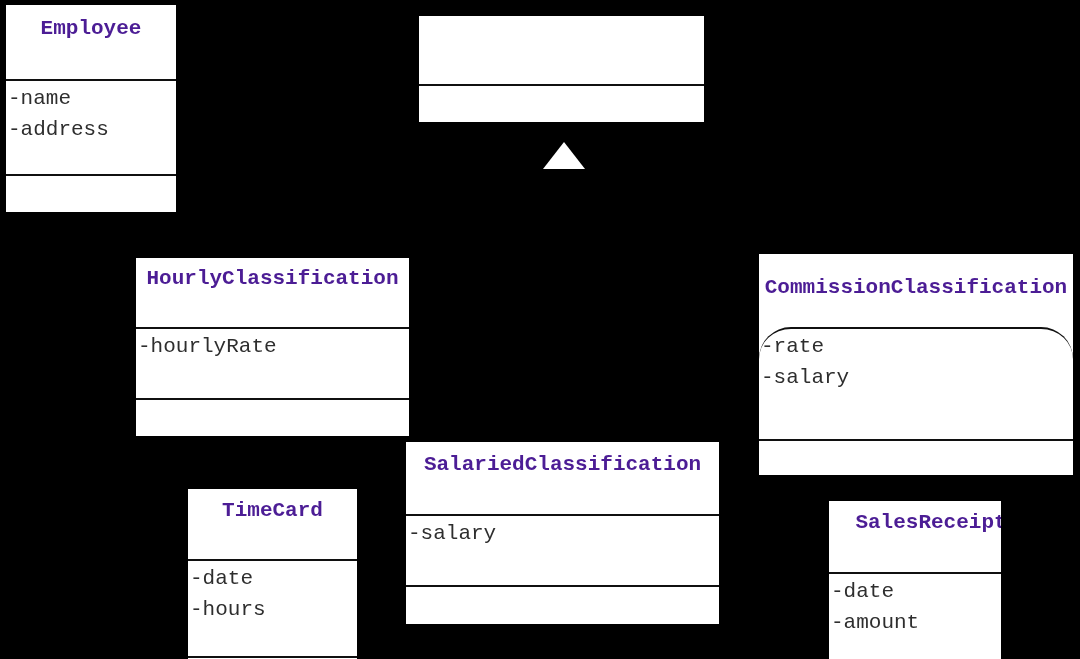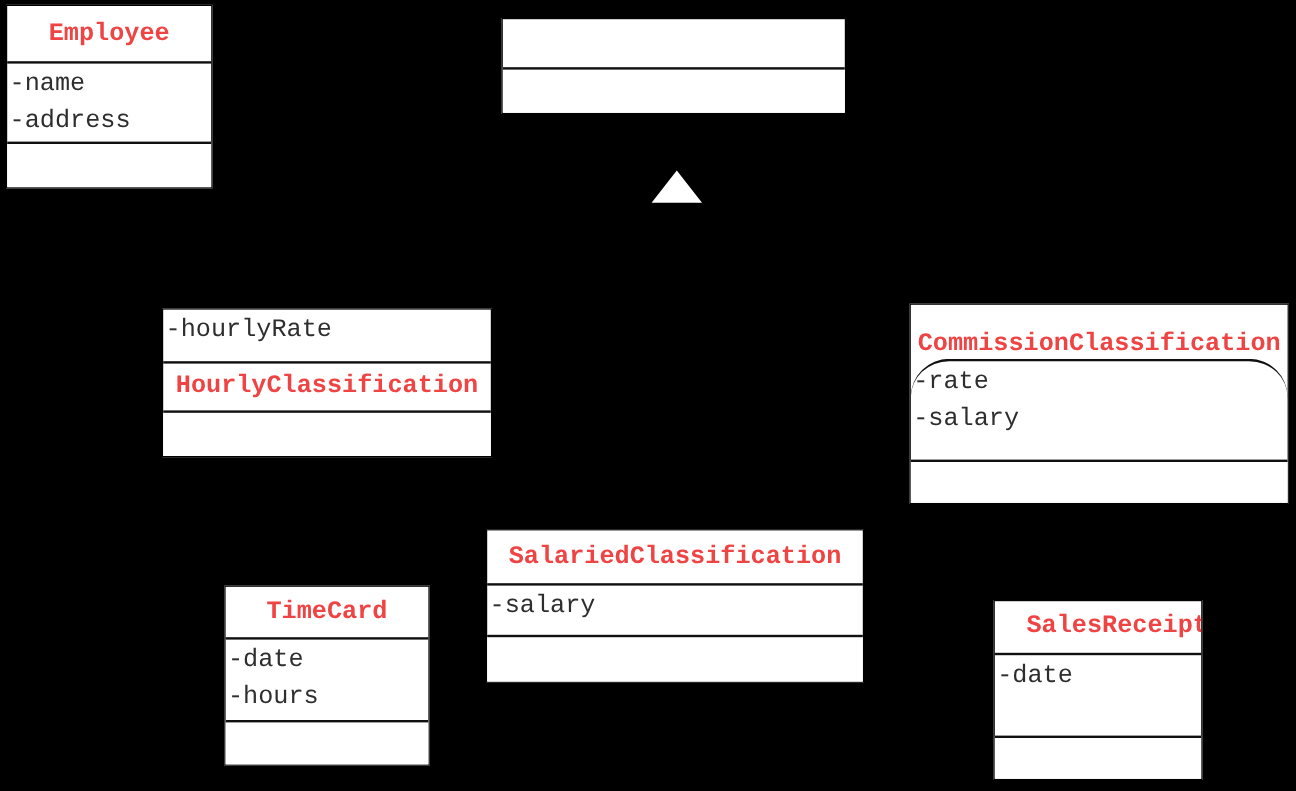--- a/index.html
+++ b/index.html
@@ -14,28 +14,28 @@
   .uml-class {
     position: absolute;
     background: #ffffff;
     border: 1px solid #000000;
     box-sizing: border-box;
   }
   .compartment {
     box-sizing: border-box;
     overflow: hidden;
   }
-  .compartment + .compartment { border-top: 2px solid #101010; }
+  .compartment + .compartment { border-top: 2px solid #101010; margin-top: 28px; }
   .title-compartment {
     display: flex;
     align-items: center;
     justify-content: center;
     font-weight: bold;
     font-size: 21px;
-    color: #ef4444;
+    color: #4c1d95;
     white-space: nowrap;
   }
   .attrs-compartment {
     font-size: 21px;
     color: #2e2e2e;
     line-height: 31px;
     padding: 2px 0 0 2px;
   }
   .attr-row { white-space: nowrap; }
   .methods-compartment { background: #ffffff; }
@@ -65,25 +65,25 @@
   </div>
 
   <div class="uml-class" style="left:418px; top:15px; width:287px;">
     <div class="compartment attrs-compartment" style="height:40px;"></div>
     <div class="compartment methods-compartment" style="height:38px;"></div>
   </div>
 
   <div class="inheritance-triangle" style="left:543px; top:142px;"></div>
 
   <div class="uml-class" style="left:135px; top:257px; width:275px;">
+    <div class="compartment title-compartment" style="height:41px;">
+      <span>HourlyClassification</span>
+    </div>
     <div class="compartment attrs-compartment" style="height:43px;">
       <div class="attr-row">-hourlyRate</div>
-    </div>
-    <div class="compartment title-compartment" style="height:41px;">
-      <span>HourlyClassification</span>
     </div>
     <div class="compartment methods-compartment" style="height:38px;"></div>
   </div>
 
   <div class="uml-class" style="left:758px; top:253px; width:316px;">
     <div class="compartment title-compartment" style="height:45px;align-items:flex-end;">
       <span>CommissionClassification</span>
     </div>
     <div class="compartment attrs-compartment" style="height:84px;border-radius:32px;">
       <div class="attr-row">-rate</div>
@@ -112,17 +112,18 @@
     </div>
     <div class="compartment methods-compartment" style="height:37px;"></div>
   </div>
 
   <div class="uml-class" style="left:828px; top:500px; width:174px;">
     <div class="compartment title-compartment" style="height:43px;padding-left:32px;">
       <span>SalesReceipt</span>
     </div>
     <div class="compartment attrs-compartment" style="height:69px;">
       <div class="attr-row">-date</div>
+      <div class="attr-row">-amount</div>
     </div>
     <div class="compartment methods-compartment" style="height:36px;"></div>
   </div>
 
 </div>
 
 </body></html>

